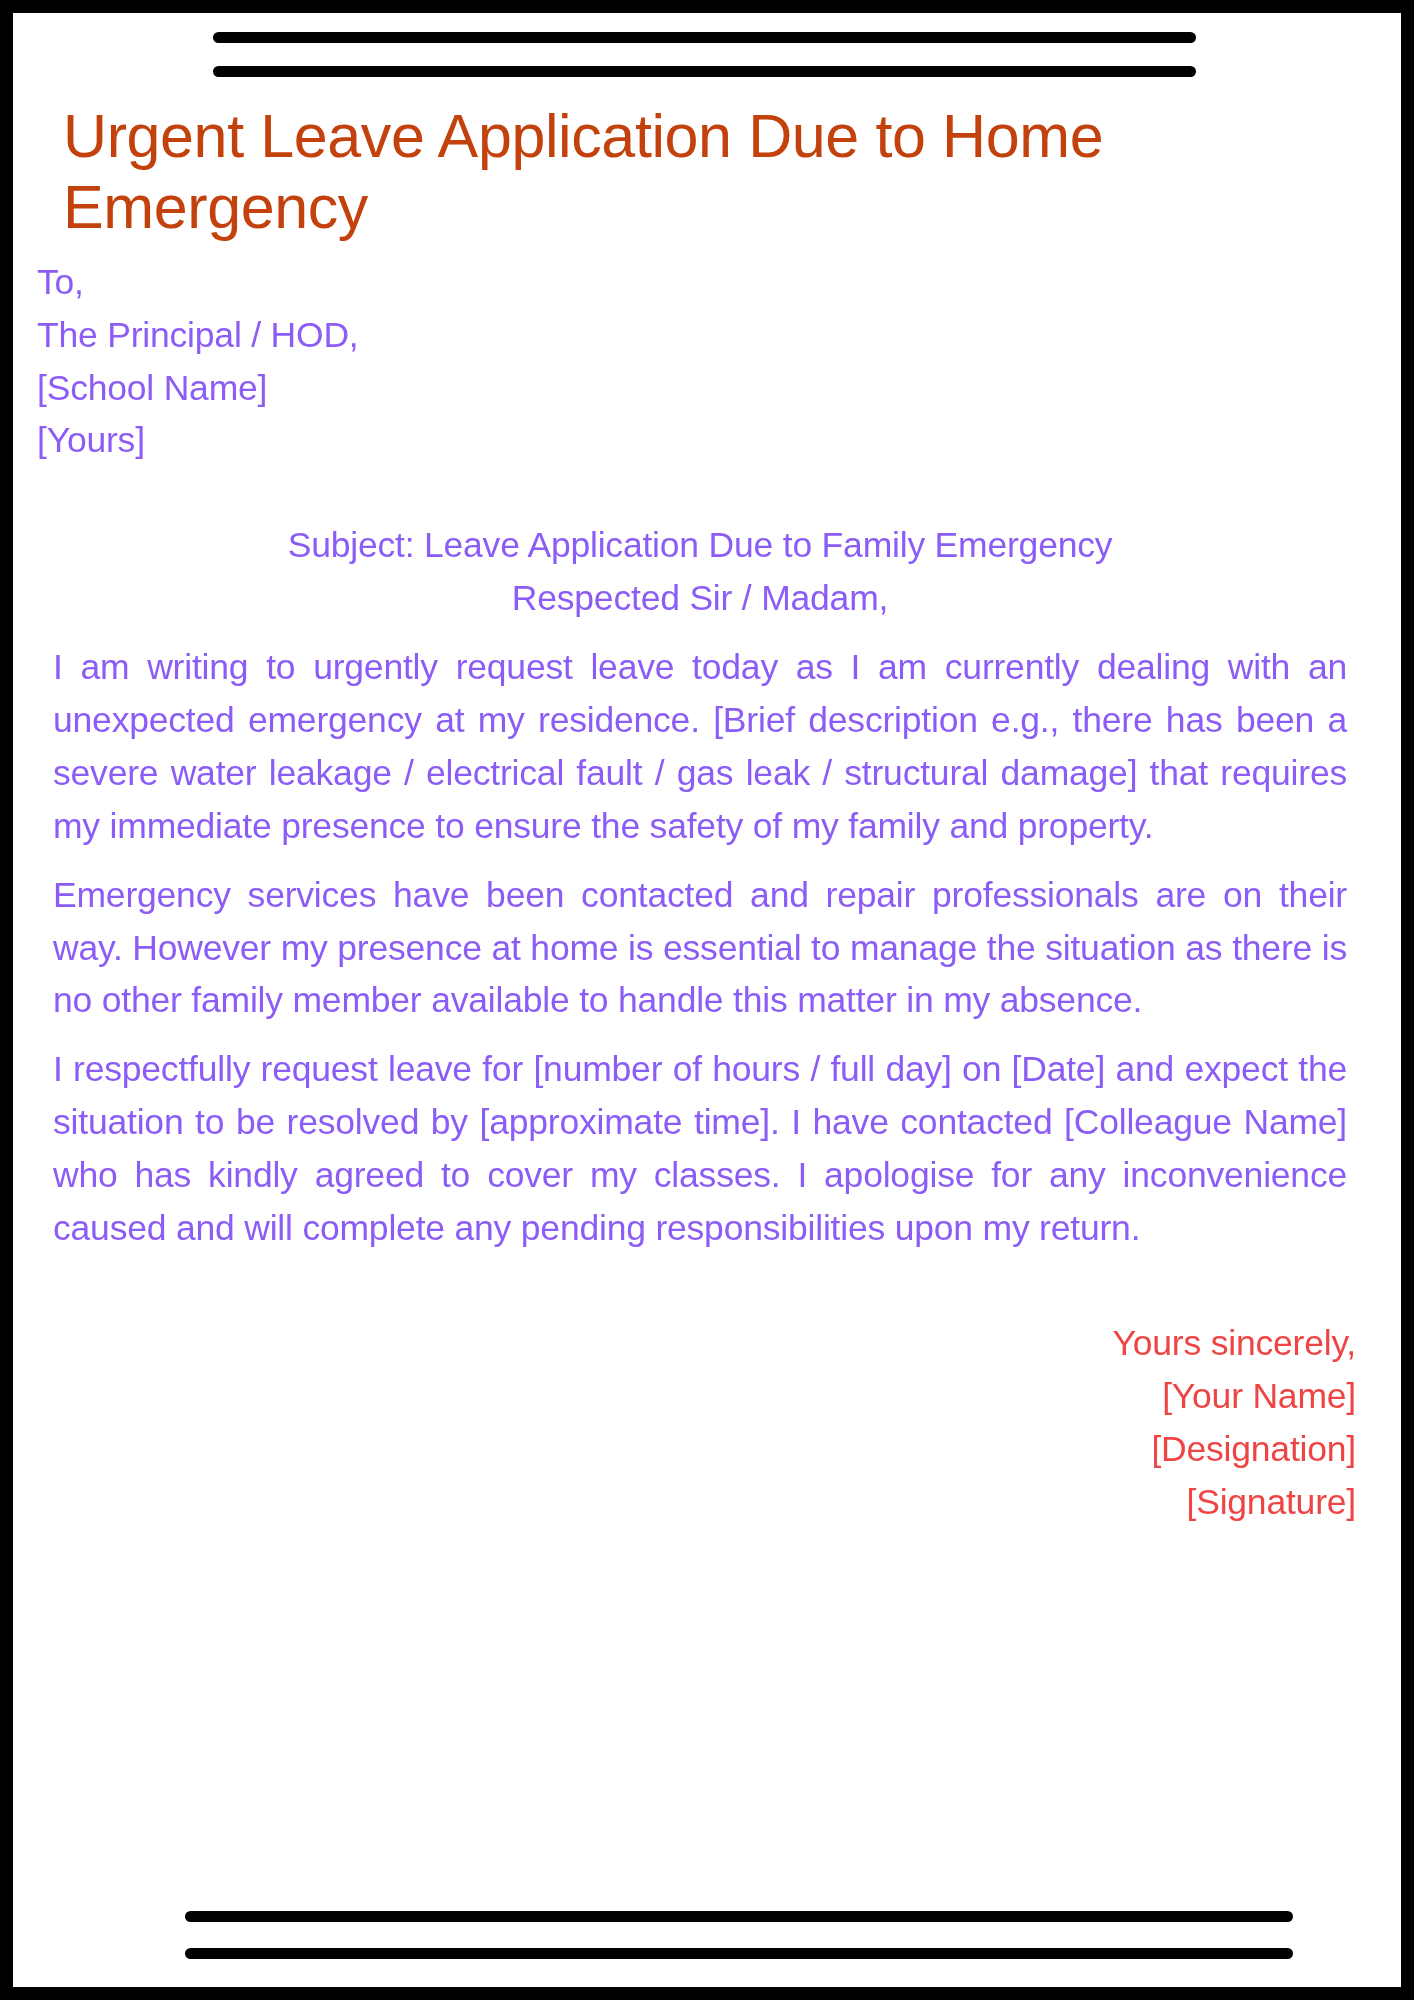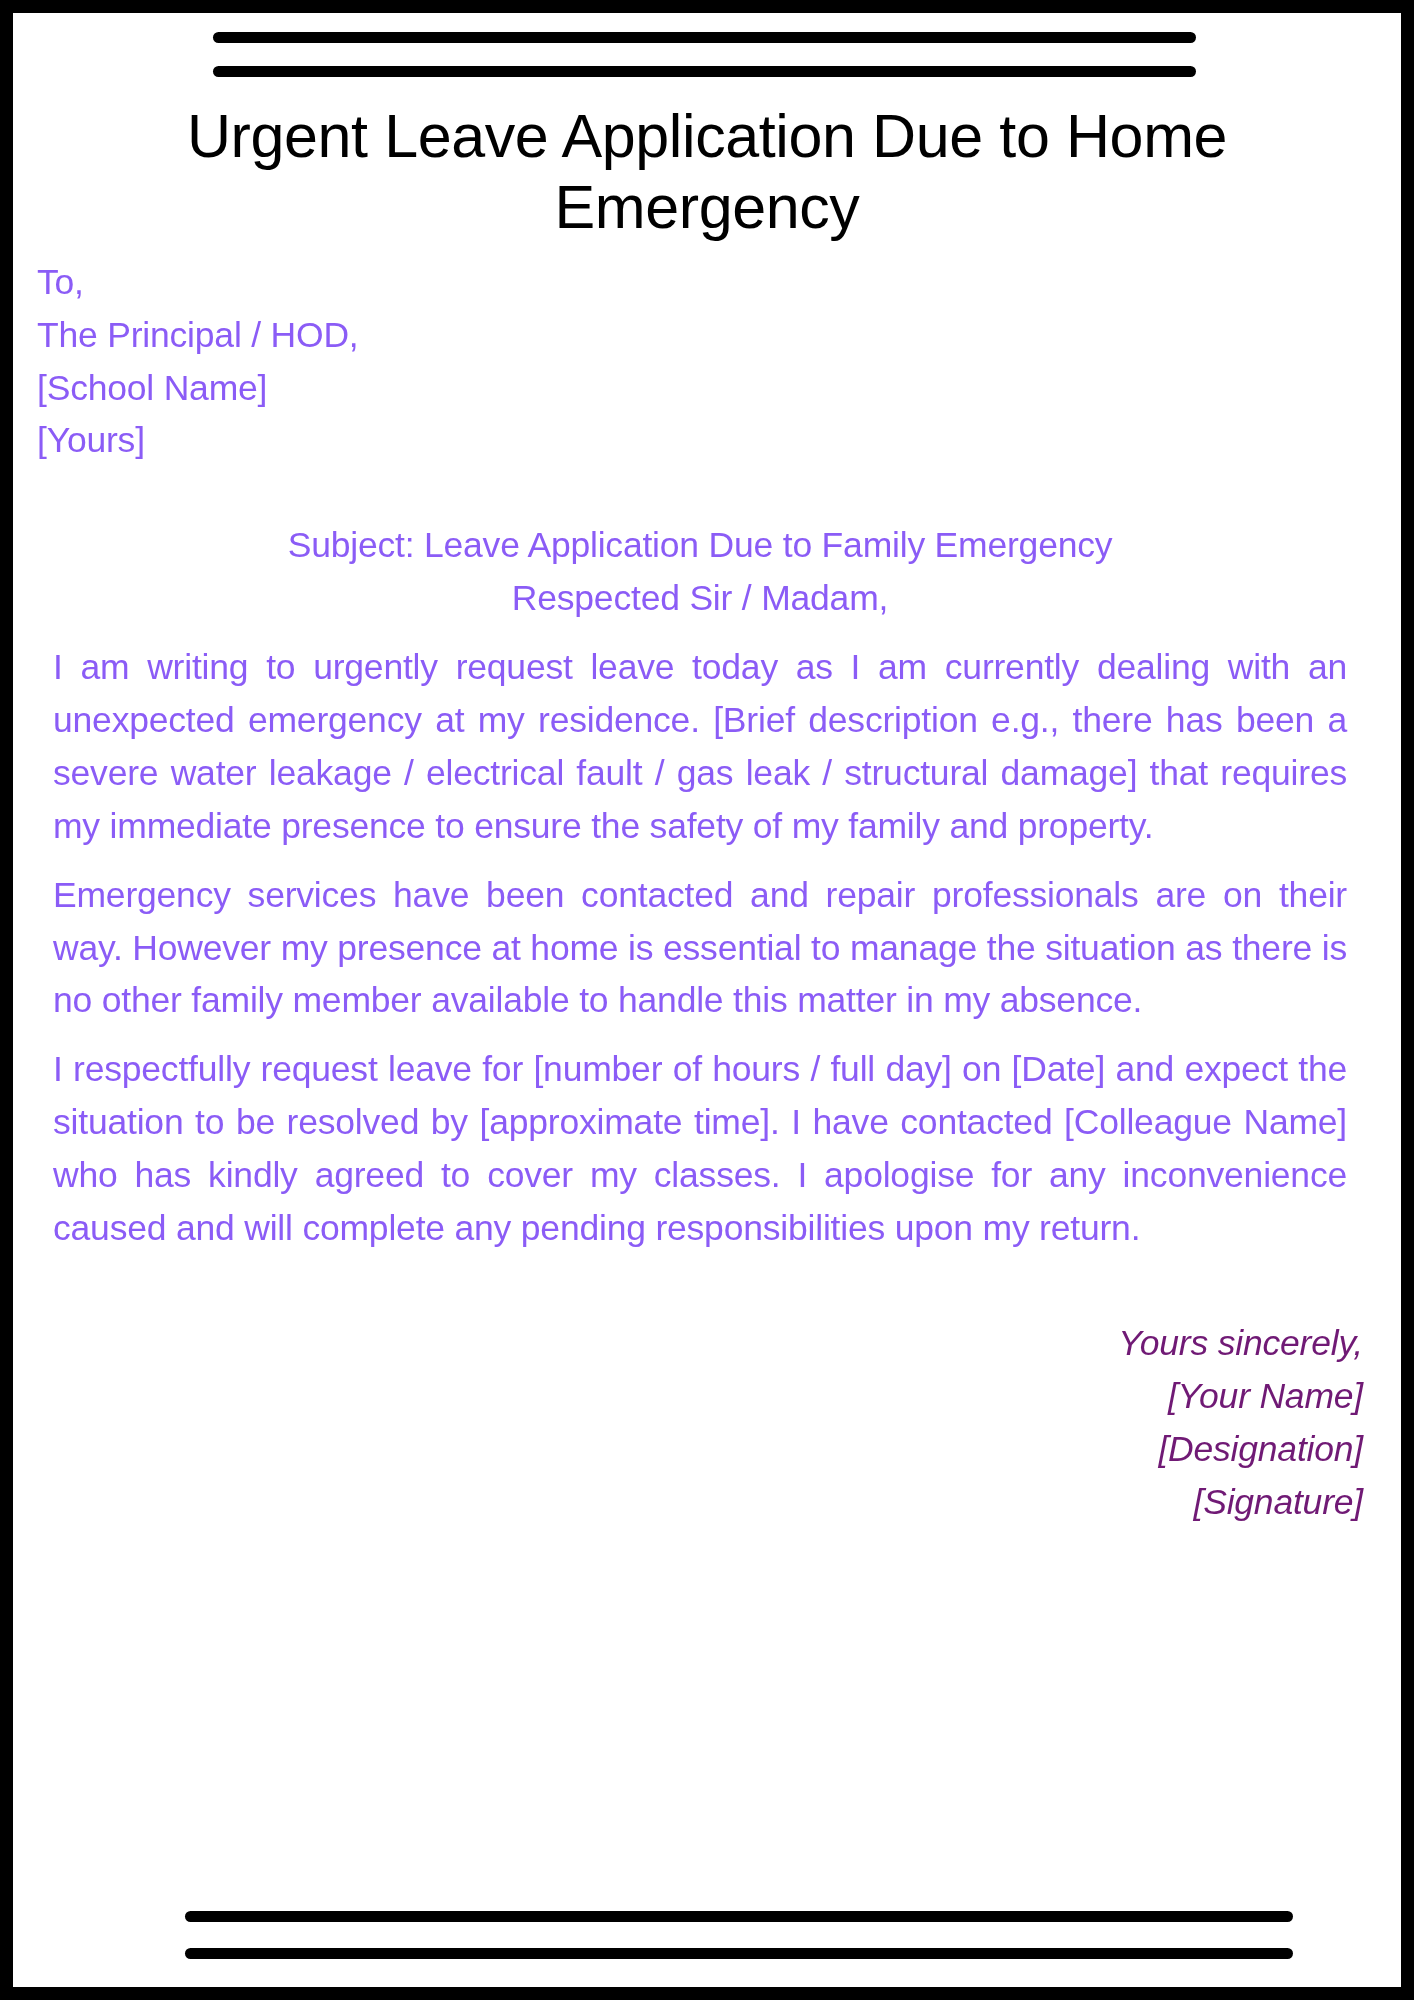--- a/index.html
+++ b/index.html
@@ -43,25 +43,24 @@
     height: 11px;
     background: #000000;
     border-radius: 6px;
   }
   .rule-gap { height: 23px; }
   .rule-gap-b { height: 26px; }
 
   
   .title {
     margin: 24px 36px 0 36px;
-    text-align: center;
     font-size: 61px;
     line-height: 1.17;
     font-weight: 400;
-    color: #000000;
+    color: #c2410c;
     letter-spacing: -0.4px;
   }
 
   
   .body {
     margin: 12px 24px 0 10px;
     color: #8b5cf6;
     font-size: 35.5px;
     line-height: 1.49;
     font-weight: 400;
@@ -79,27 +78,26 @@
     text-align: center;
   }
   .para {
     text-align: justify;
     text-align-last: left;
     margin: 16px;
   }
 
   
   .signoff {
-    margin: 62px 24px 0 0;
+    margin: 62px 31px 0 0;
     text-align: right;
-    color: #701a75;
+    color: #ef4444;
     font-size: 35.5px;
     line-height: 1.49;
     letter-spacing: -0.2px;
-    font-style: italic;
   }
   .signoff div { text-align: right; }
 </style>
 </head>
 <body>
 
 <div class="page">
   <div class="inner">
 
     <div class="rule-group-top">

